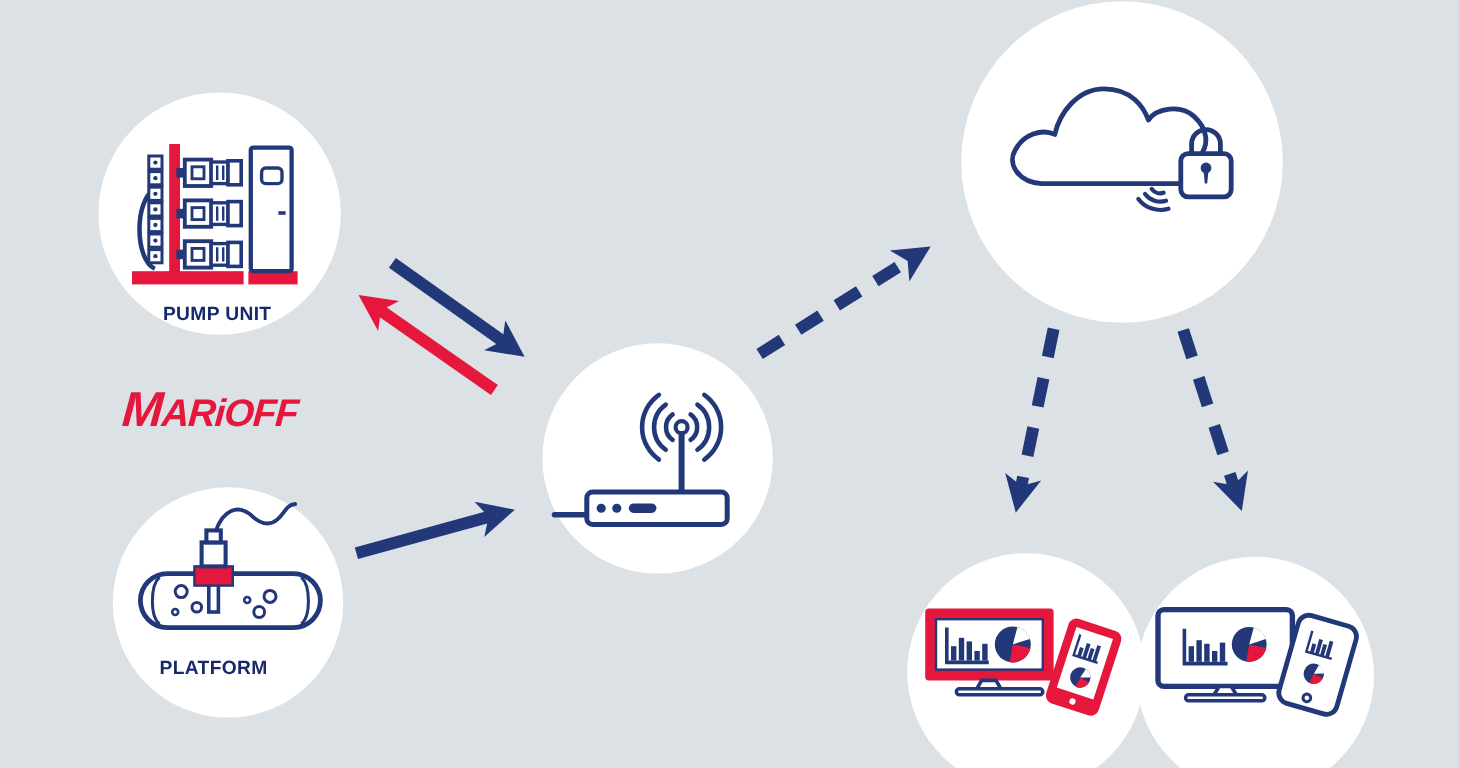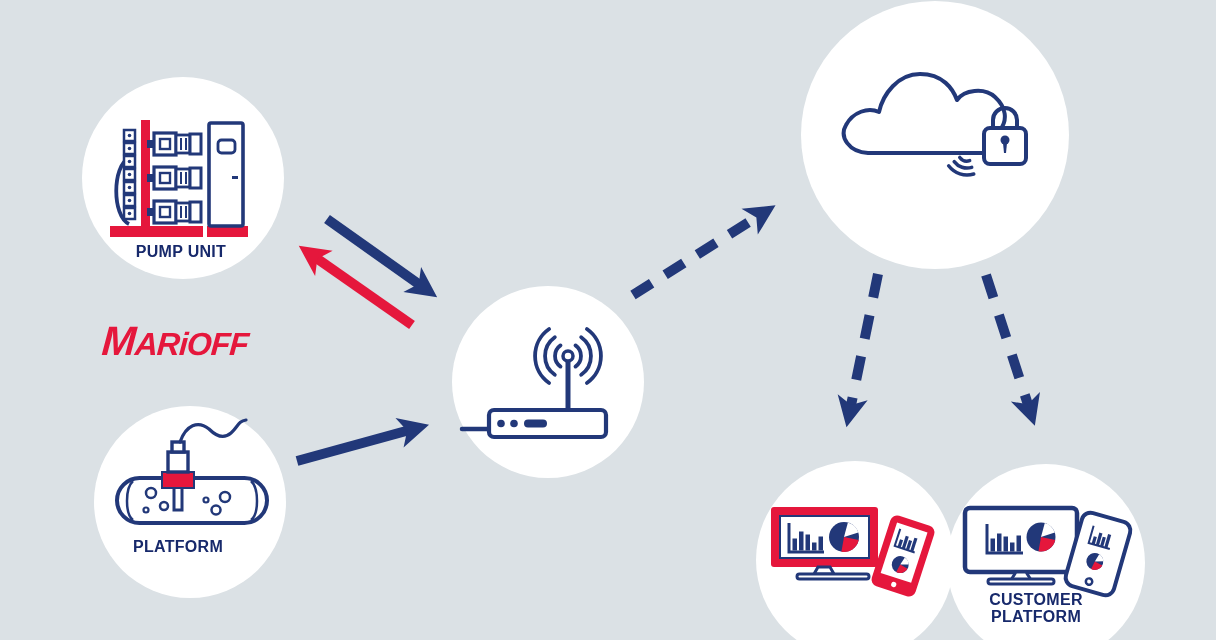--- a/index.html
+++ b/index.html
@@ -19,20 +19,21 @@
   .fw{fill:var(--white,#ffffff);}
   .f0{fill:none;}
   .node-label{
     position:absolute;
     color:var(--text,#17296b);
     font-weight:700;
     font-size:16px;
     letter-spacing:.3px;
     text-align:center;
     line-height:17px;
+    margin-top:11px;
   }
   .label-pump{left:111px;top:243px;width:140px;}
   .label-sensors{left:108px;top:538px;width:140px;}
   .label-customer{left:980px;top:591px;width:112px;}
   .brand-logo{
     position:absolute;
     left:102px;top:318px;width:160px;
     color:var(--red,#e5173c);
     font-style:italic;
     font-weight:700;
@@ -235,15 +236,14 @@
       <circle class="fn" cx="-1" cy="8" r="8.5"></circle>
       <path class="fw" d="M-1,8 L7.1,5.4 A8.5,8.5 0 0 0 1.2,-0.2 Z"></path>
       <path class="fr" d="M-1,8 L7.3,9.8 A8.5,8.5 0 0 1 -2.5,16.4 Z"></path>
       <circle class="sn fw" stroke-width="2.5" cx="-1" cy="29" r="3.2"></circle>
     </g>
   </g>
 </svg>
 
 <div class="node-label label-pump">PUMP UNIT</div>
 <div class="node-label label-sensors">PLATFORM</div>
-<div class="node-label label-customer">CUSTOMER PLATFORM</div>
 <div class="brand-logo">MARiOFF</div>
 </div>
 
 </body></html>

